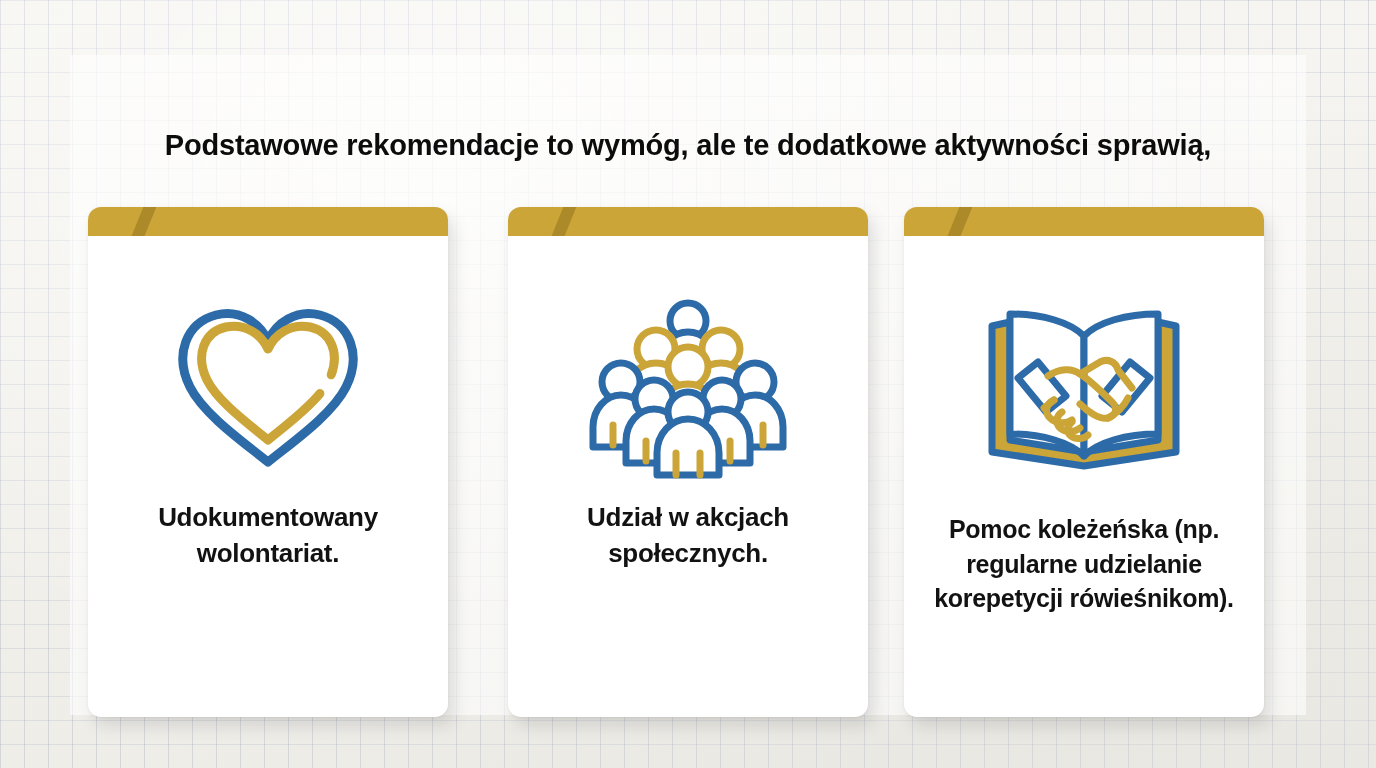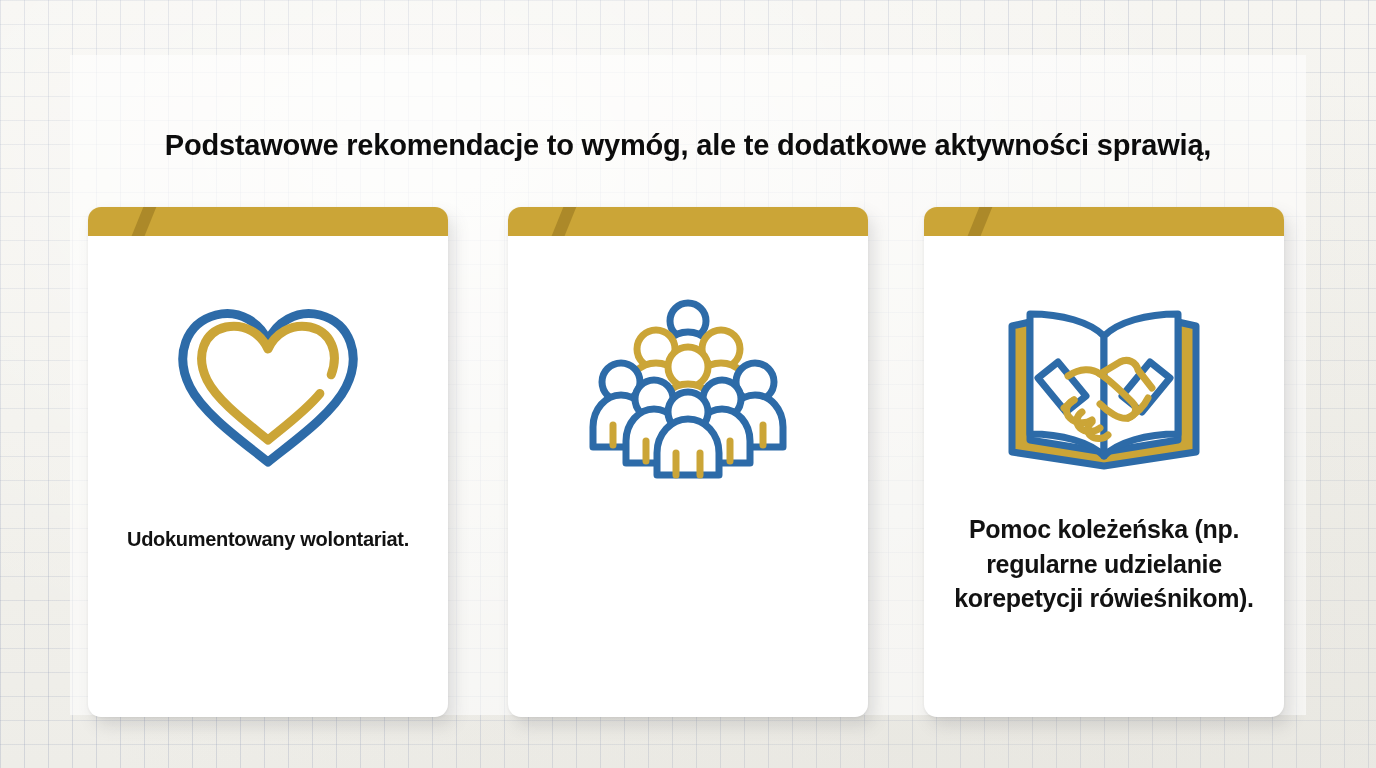--- a/index.html
+++ b/index.html
@@ -83,21 +83,21 @@
     height: 510px;
     border-radius: 13px;
     background: #ffffff;
     box-shadow: 6px 9px 16px rgba(90,90,95,0.17), 0 1px 3px rgba(0,0,0,0.06);
     overflow: hidden;
     display: flex;
     flex-direction: column;
   }
   .card.c1 { left: 88px; }
   .card.c2 { left: 508px; }
-  .card.c3 { left: 924px; }
+  .card.c3 { left: 904px; }
 
   .card-bar {
     position: relative;
     height: 29px;
     flex: 0 0 29px;
     background: #cba537;
     overflow: hidden;
   }
   .card-bar::after {
     
@@ -123,24 +123,24 @@
   .icon-wrap {
     width: 220px;
     height: 190px;
     display: flex;
     align-items: center;
     justify-content: center;
   }
   .icon-wrap svg { display: block; }
 
   .card-label {
-    margin-top: 44px;
+    margin-top: 18px;
     width: 320px;
     text-align: center;
-    font-size: 20px;
+    font-size: 26px;
     line-height: 1.38;
     font-weight: bold;
     letter-spacing: -0.3px;
     color: #121212;
   }
   .card.c3 .card-label { margin-top: 30px; font-size: 25px; }
 </style>
 </head>
 <body>
 
@@ -232,20 +232,21 @@
               <g stroke="#2d6ba8" stroke-width="7">
                 <circle cx="105" cy="117" r="20"></circle>
                 <path d="M74 180 l0 -22 a31 34 0 0 1 62 0 l0 22 z"></path>
                 <path d="M93 158 l0 22" stroke="#cba537" stroke-width="7"></path>
                 <path d="M117 158 l0 22" stroke="#cba537" stroke-width="7"></path>
               </g>
 
             </g>
           </svg>
         </div>
+        <div class="card-label">Udział w akcjach społecznych.</div>
       </div>
     </div>
 
     <div class="card c3">
       <div class="card-bar"></div>
       <div class="card-body">
         <div class="icon-wrap">
           <svg width="205" height="175" viewBox="0 0 205 175" fill="none">
 
             <path d="M10 26 L10 152 L102 166 L194 152 L194 26 L176 22 L176 140 L102 152 L28 140 L28 22 Z" fill="#cba537" stroke="#2d6ba8" stroke-width="7" stroke-linejoin="round"></path>

